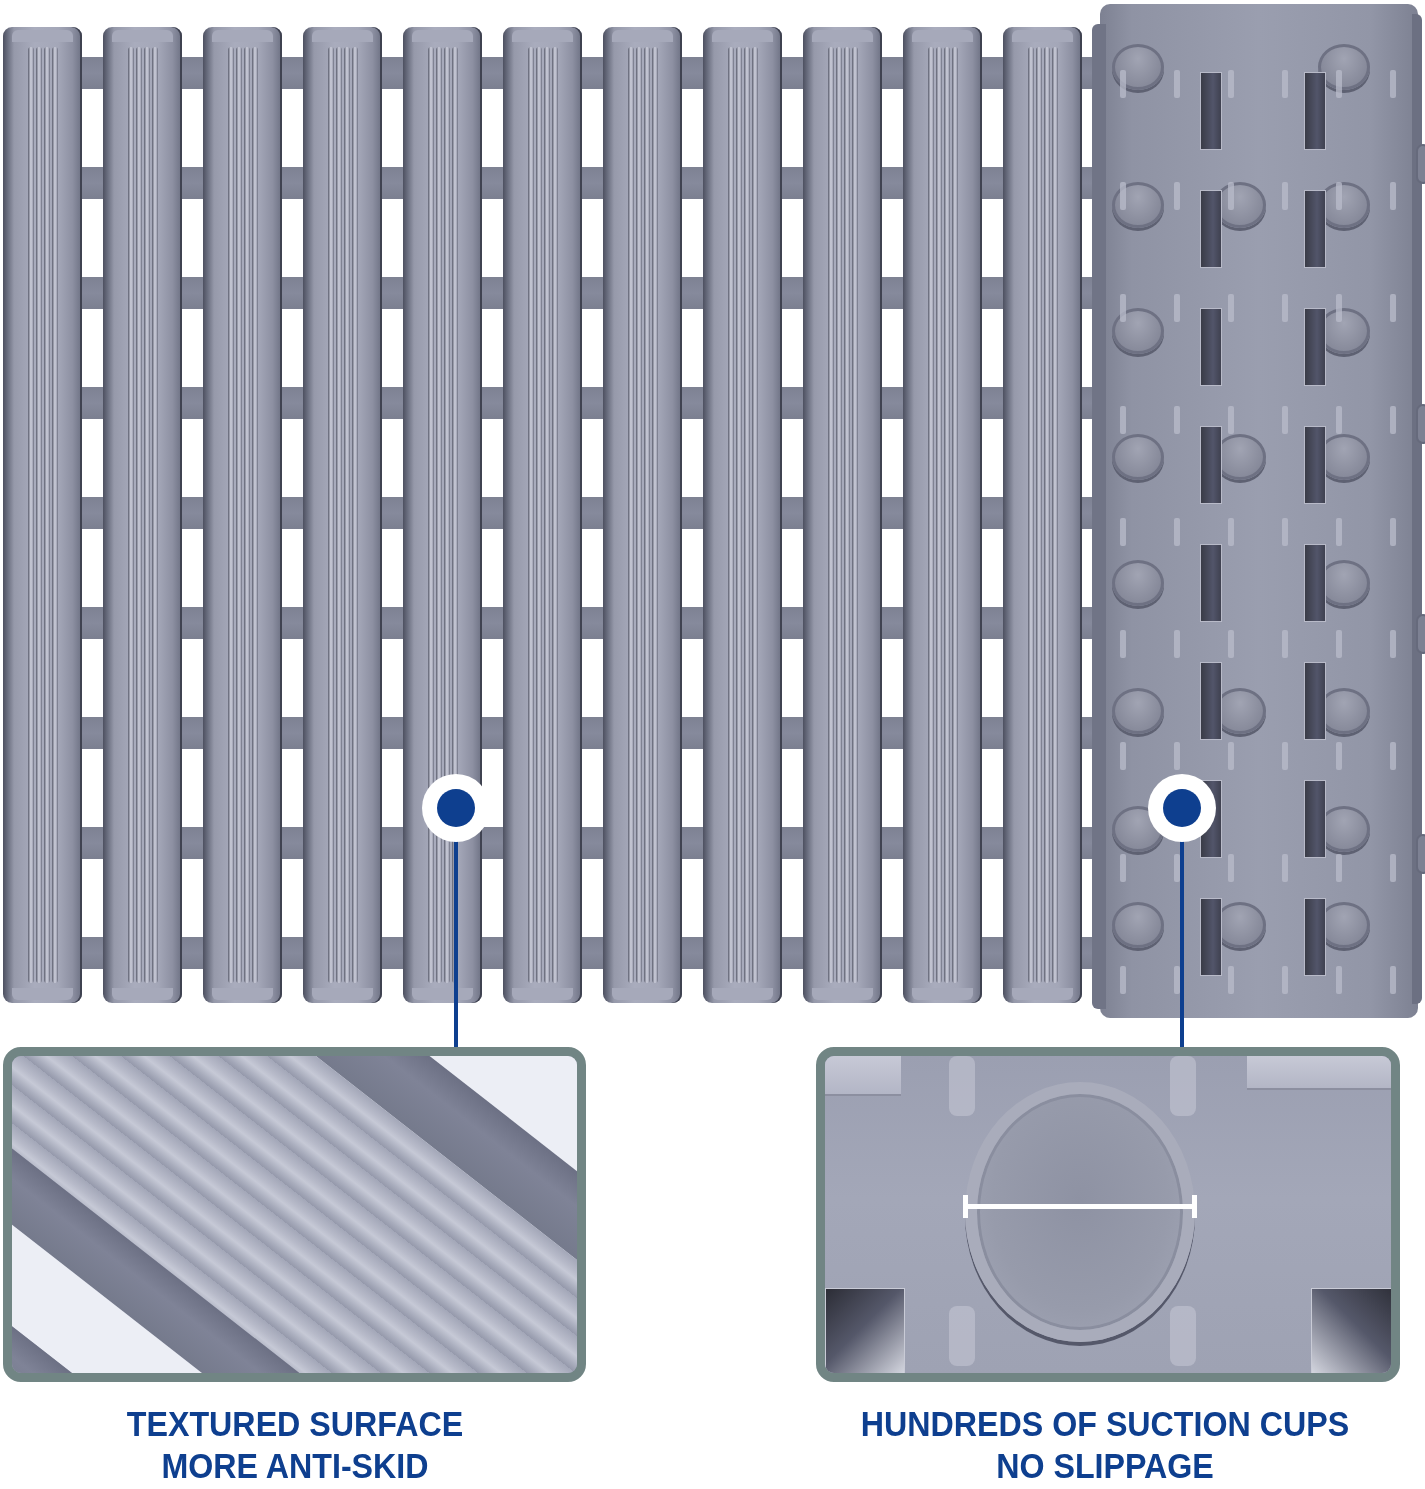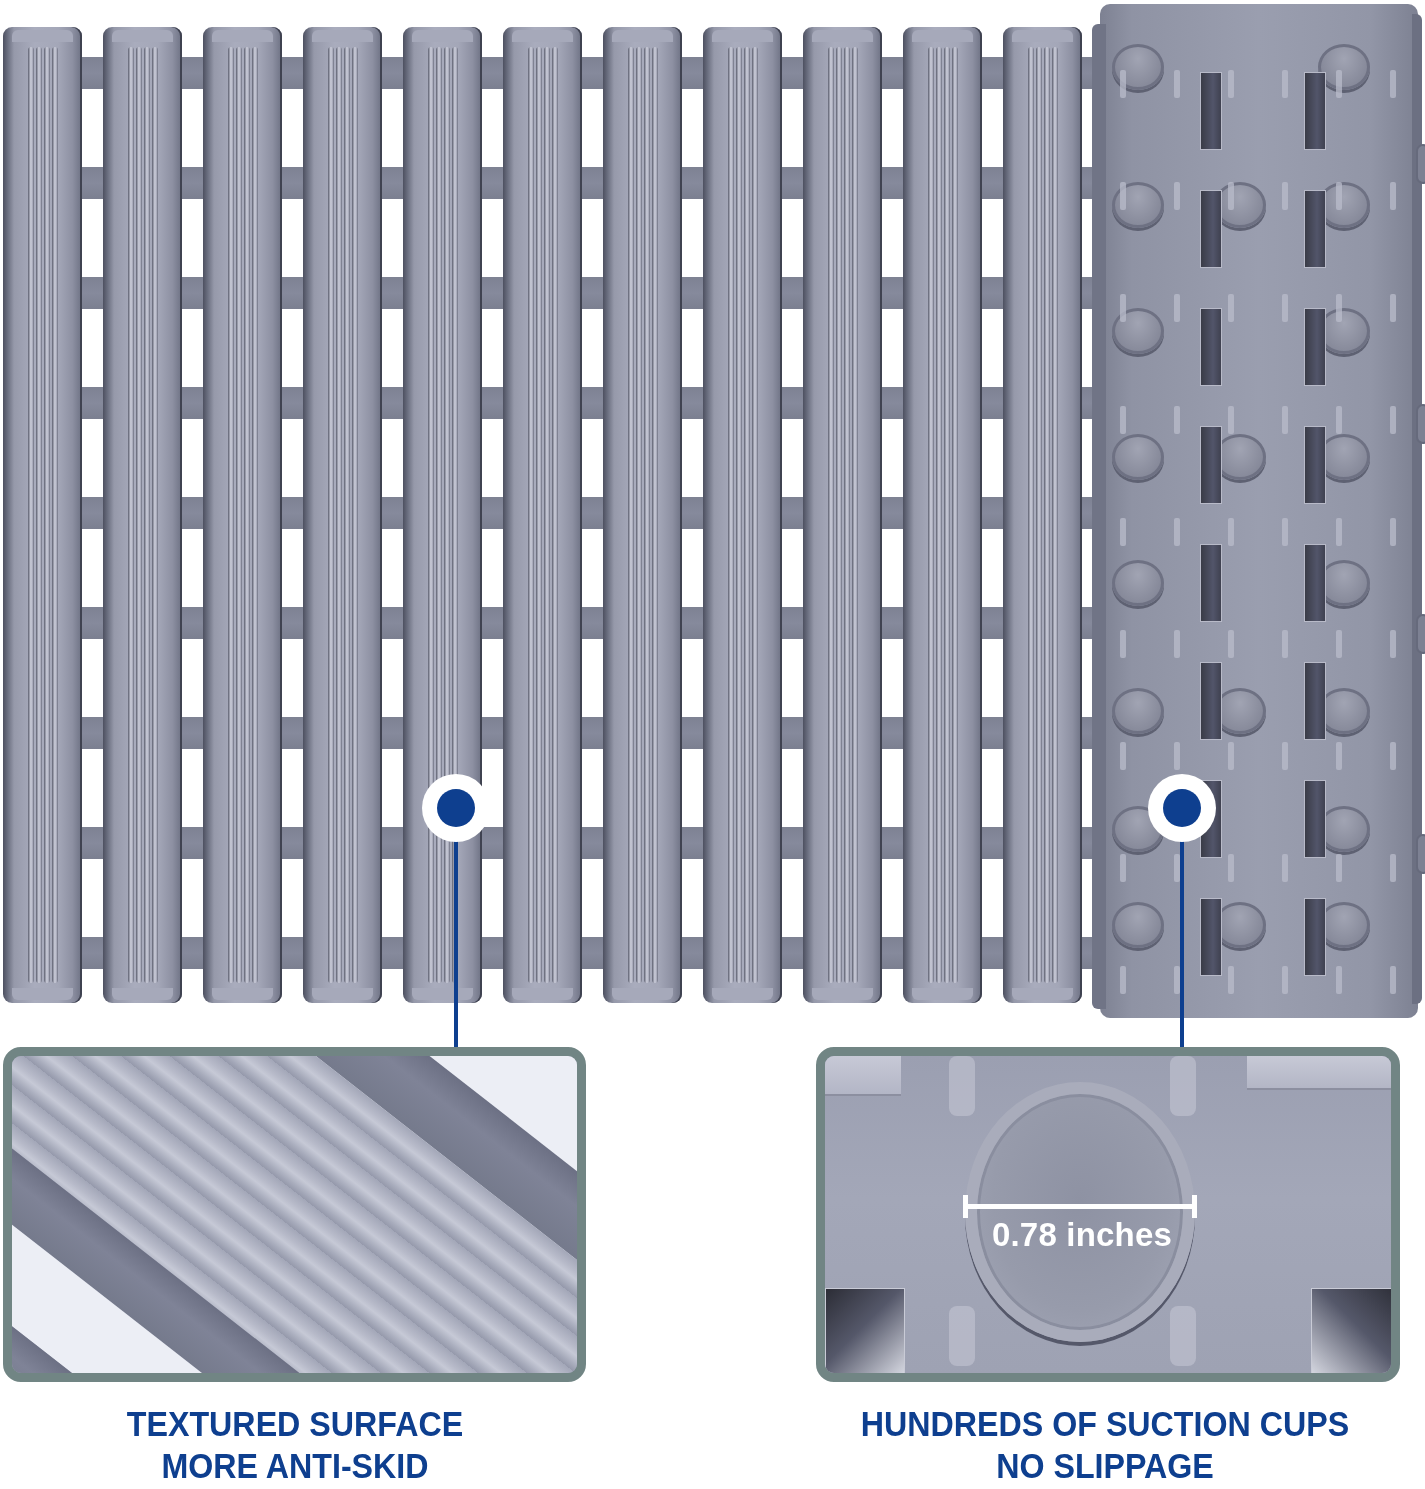--- a/index.html
+++ b/index.html
@@ -387,21 +387,20 @@
   <div class="rp-light" style="left:0; top:0; width:76px; height:40px;"></div>
   <div class="rp-light" style="left:422px; top:0; width:154px; height:34px;"></div>
   <div class="rp-shine" style="left:124px; top:0;"></div>
   <div class="rp-shine" style="left:345px; top:0;"></div>
   <div class="rp-shine" style="left:124px; top:250px;"></div>
   <div class="rp-shine" style="left:345px; top:250px;"></div>
   <div class="rp-hole" style="left:0; top:232px; width:80px; height:90px;"></div>
   <div class="rp-hole" style="left:486px; top:232px; width:90px; height:90px; transform:scaleX(-1);"></div>
   <div class="big-cup"></div>
   <div class="measure-line"></div>
-  <div class="measure-label">0.78 inches</div>
 </div>
 
 <div class="caption left">
   <div>TEXTURED SURFACE</div>
   <div>MORE ANTI-SKID</div>
 </div>
 <div class="caption right">
   <div>HUNDREDS OF SUCTION CUPS</div>
   <div>NO SLIPPAGE</div>
 </div>

